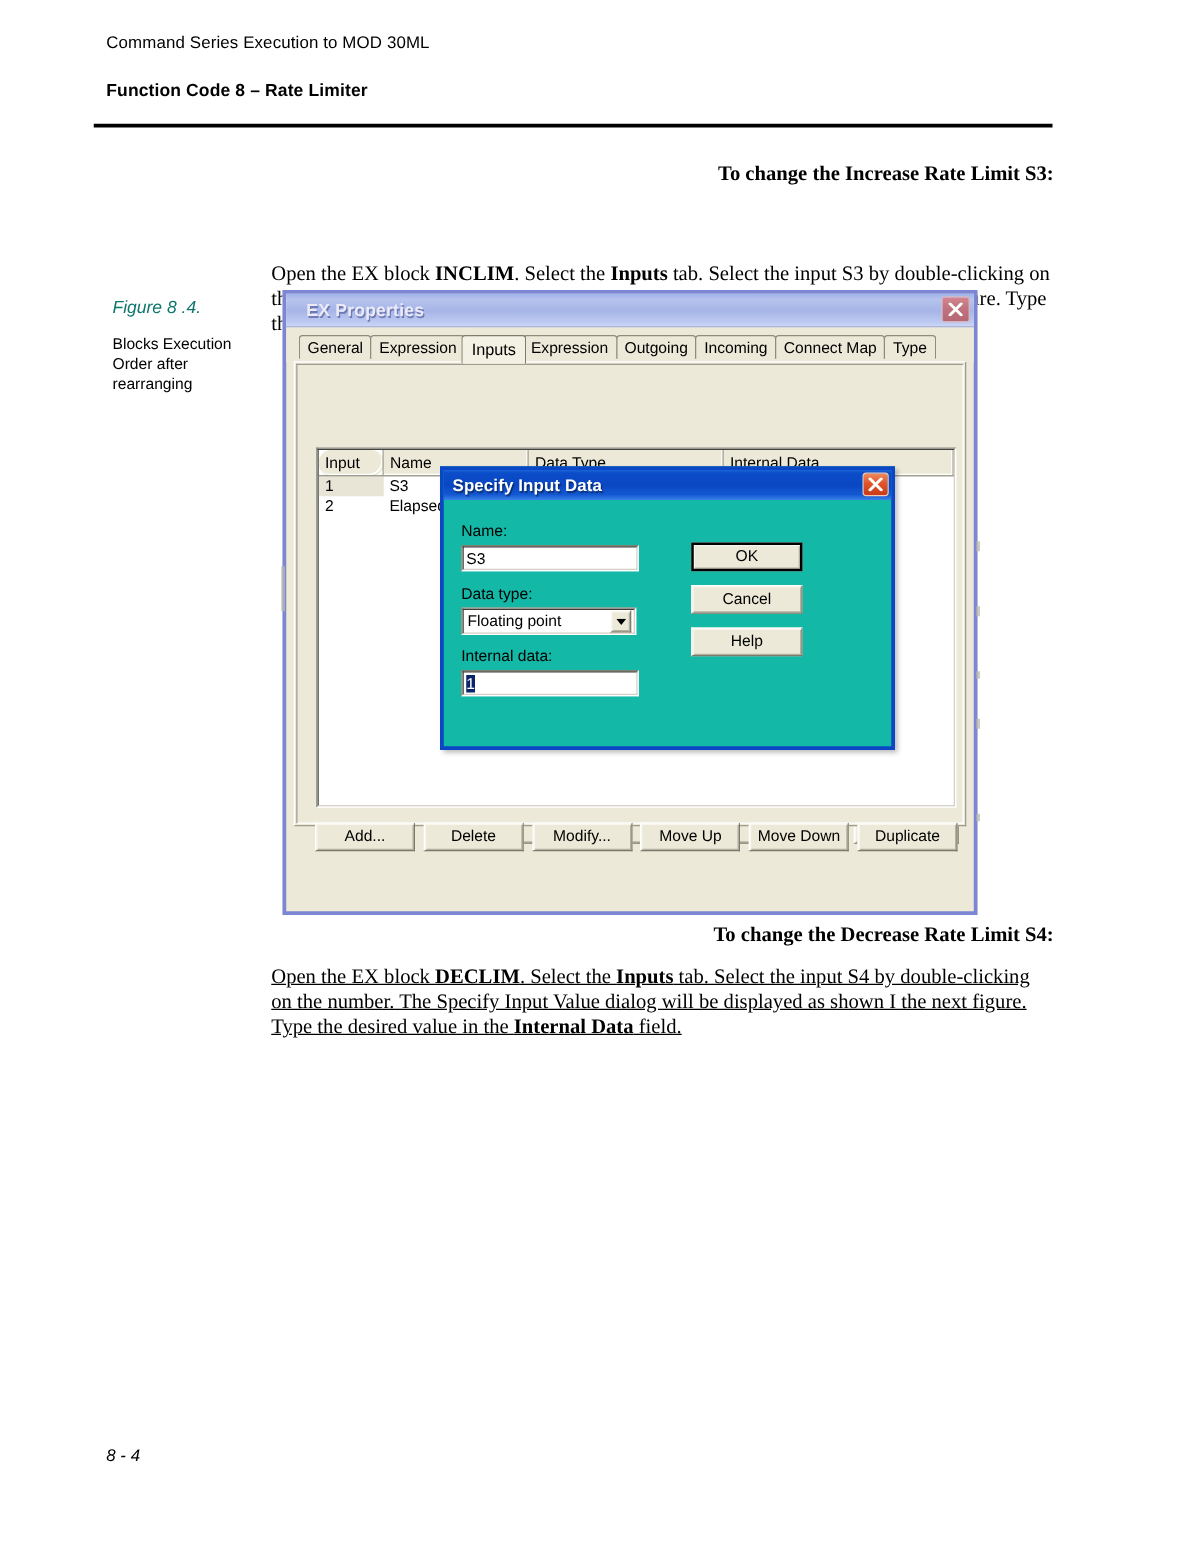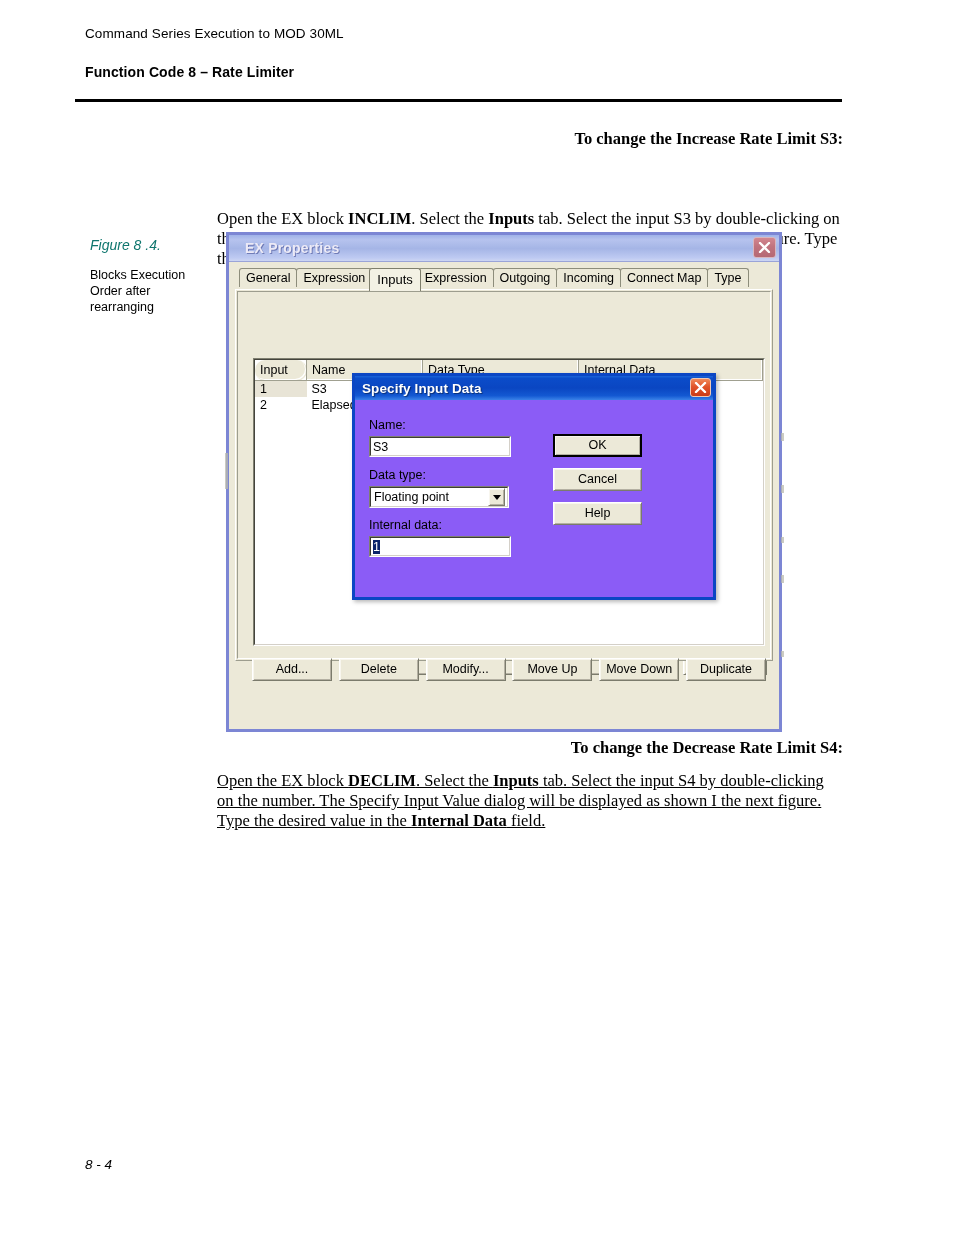--- a/index.html
+++ b/index.html
@@ -315,21 +315,21 @@
 
   
   .specify-dialog {
     position: absolute;
     left: 123px;
     top: 138px;
     width: 364px;
     height: 227px;
     box-sizing: border-box;
     border: 3px solid #0b46c4;
-    background: #8b5cf6;
+    background: #14b8a6;
     z-index: 20;
     box-shadow: 2px 2px 4px rgba(0,0,0,0.28);
   }
   .sp-titlebar {
     position: relative;
     height: 24px;
     background: linear-gradient(to bottom, #1a64d8 0%, #0b4cc9 10%, #0a46c2 50%, #1358d2 82%, #3a82e8 100%);
     display: flex;
     align-items: center;
   }

